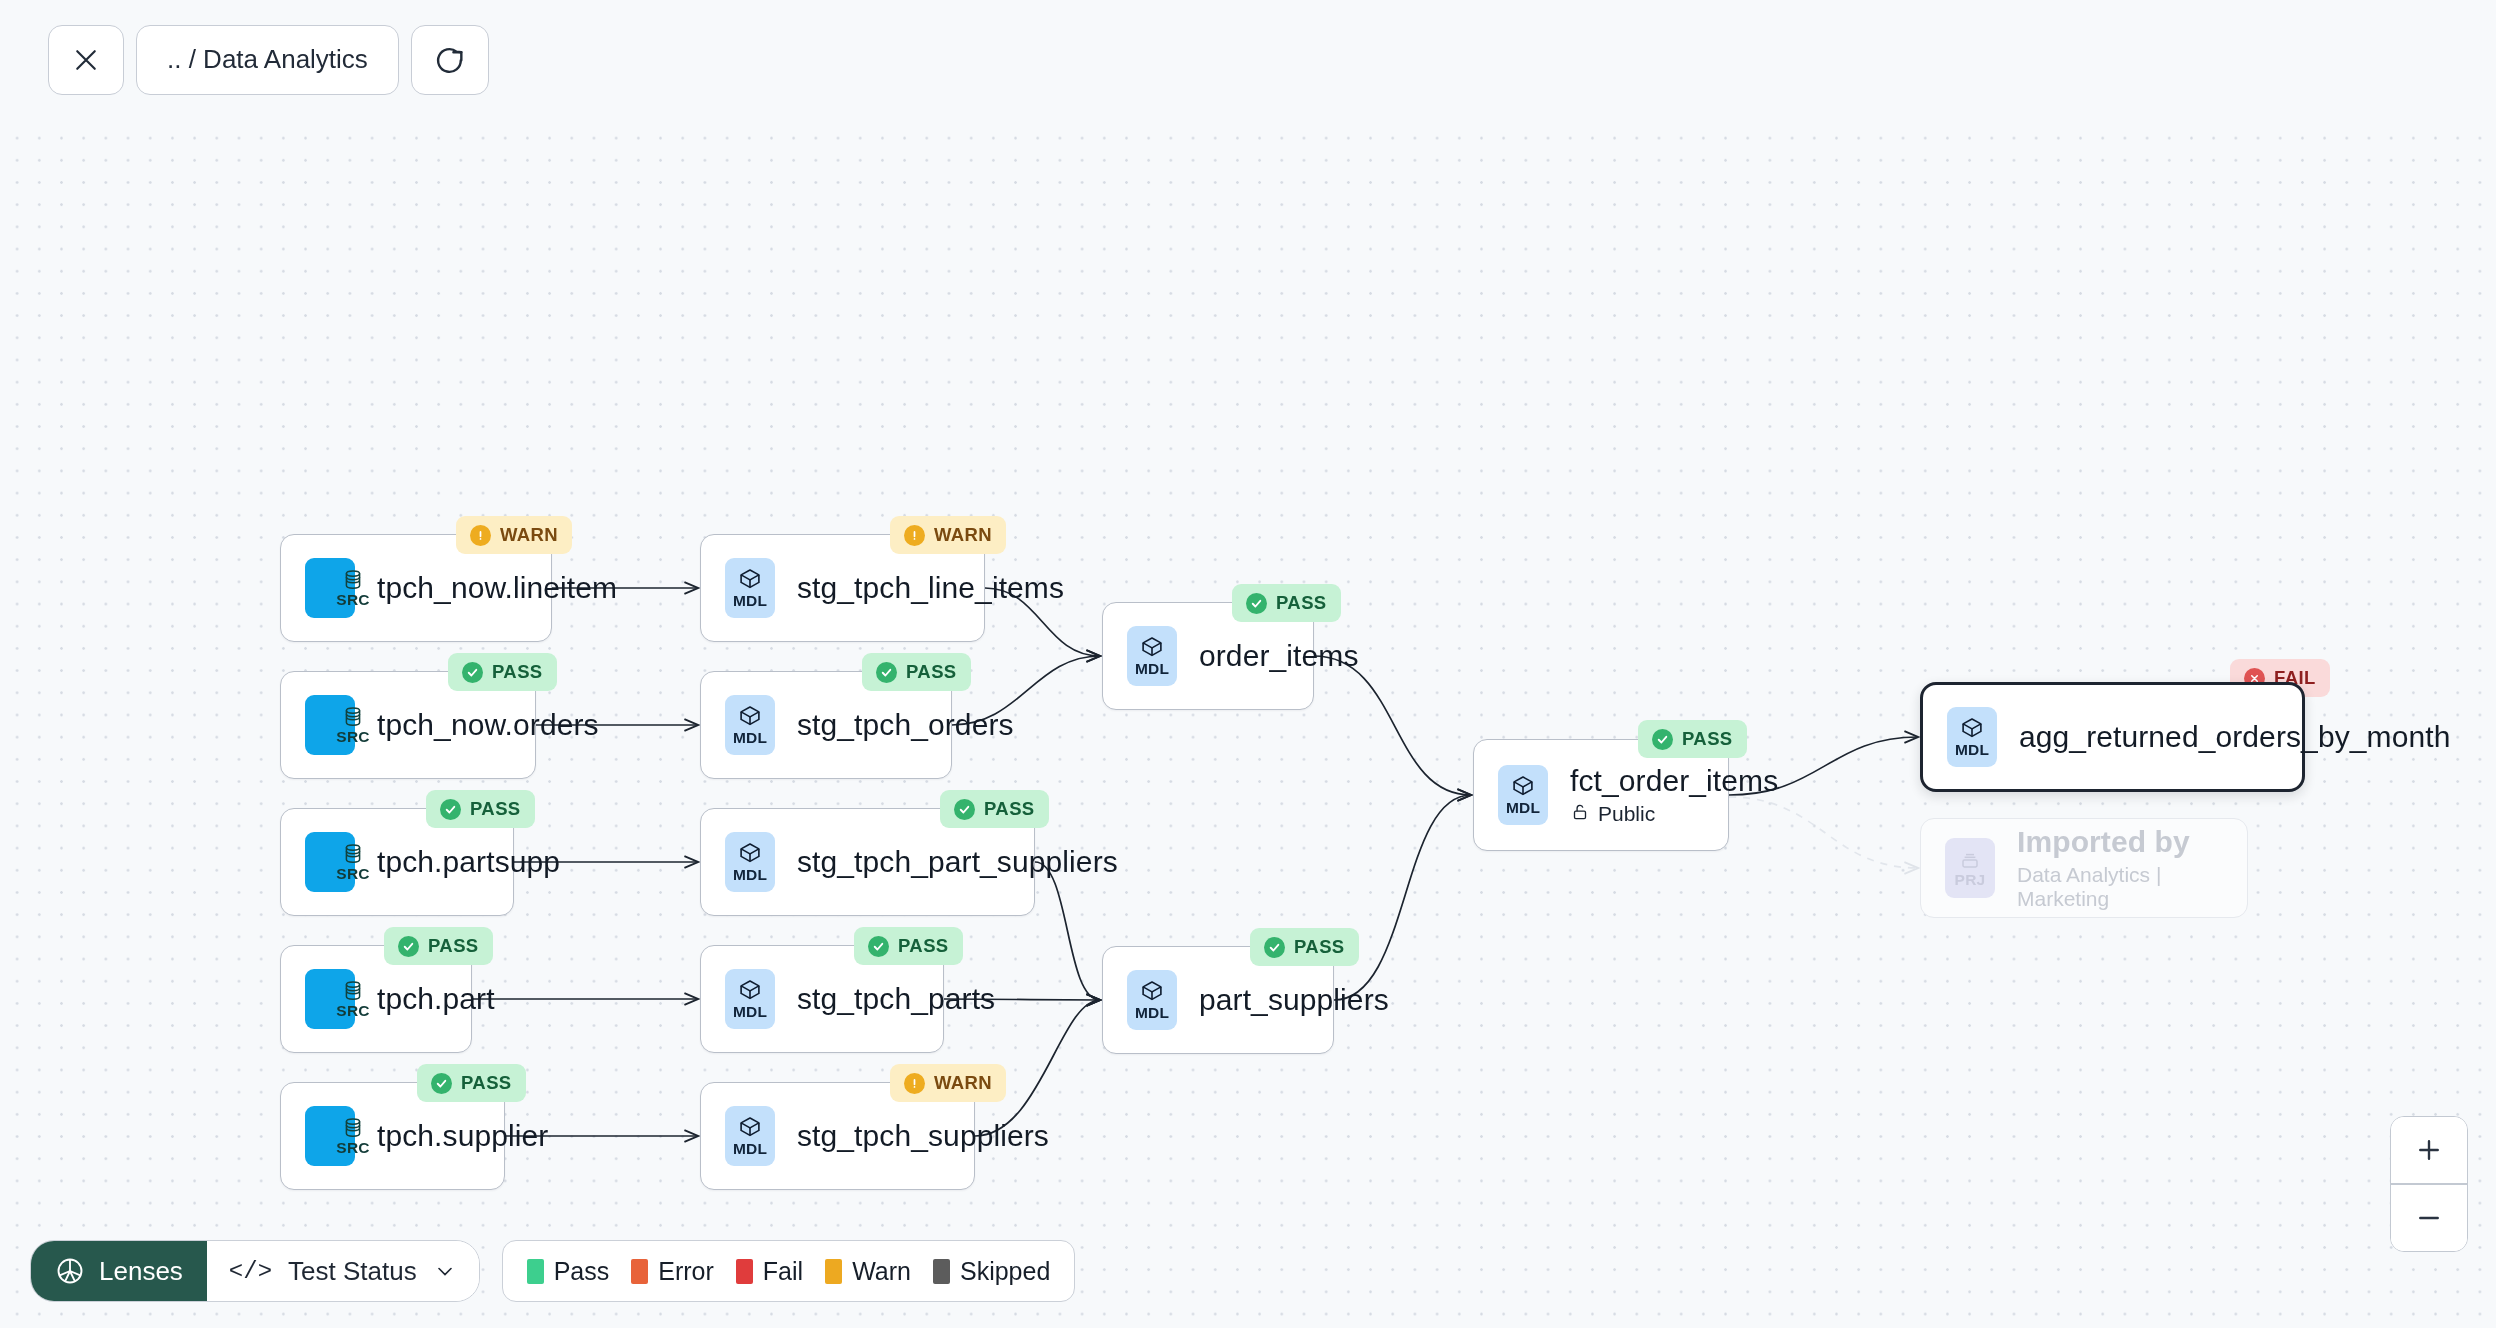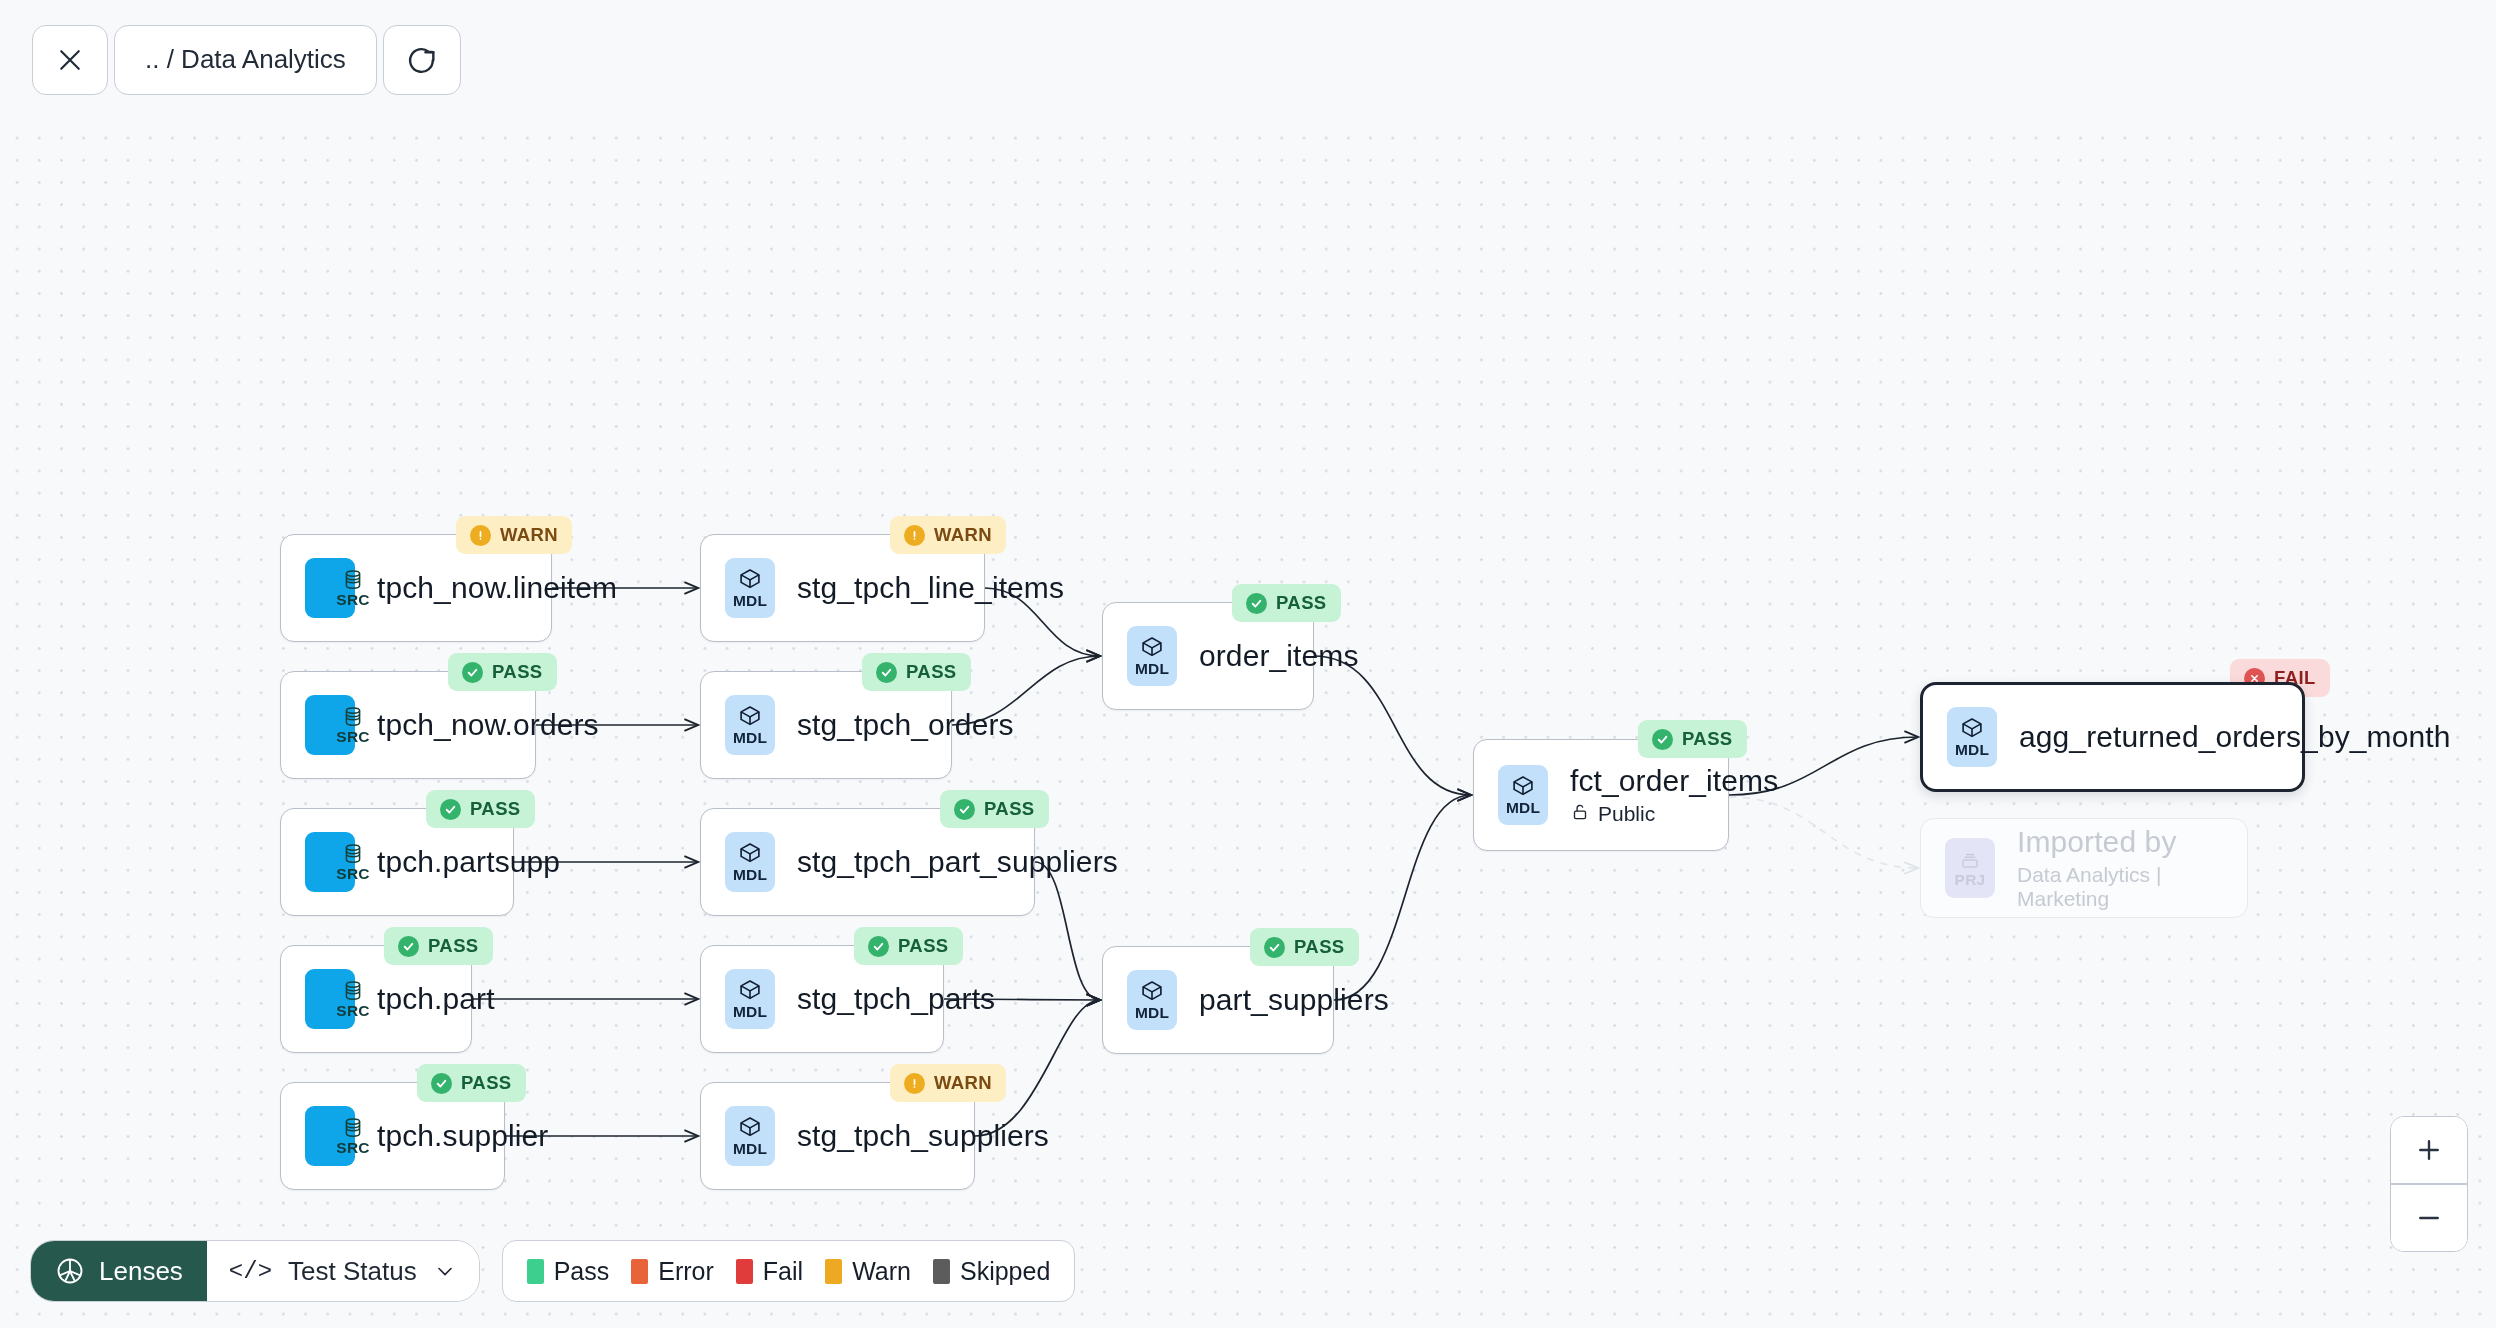--- a/index.html
+++ b/index.html
@@ -6,23 +6,23 @@
   html, body {
     width: 2496px; height: 1328px;
     font-family: "Liberation Sans", sans-serif;
     background: #f7f9fb;
     overflow: hidden;
   }
   #app { position: relative; width: 2496px; height: 1328px; }
 
   
   .topbar {
-    position: absolute; top: 0; left: 2px; right: 0; height: 119px;
+    position: absolute; top: 0; left: 18px; right: 0; height: 119px;
     background: #f7f9fb;
-    display: flex; align-items: center; gap: 6px;
+    display: flex; align-items: center; gap: 12px;
     padding: 0 30px;
     z-index: 40;
   }
   .tb-btn {
     background: #ffffff;
     border: 1.6px solid #c8cdd6;
     border-radius: 14px;
     height: 70px;
     display: flex; align-items: center; justify-content: center;
     color: #1f2733;
@@ -101,21 +101,21 @@
   .tb-mdl { background: #c3e0fb; color: #11243a; }
   .tb-prj { background: #e3e4f5; color: #c9cbdd; }
   .node-text { display: flex; flex-direction: column; gap: 4px; min-width: 0; }
   .node-title {
     font-size: 30px; color: #131b26; white-space: nowrap; letter-spacing: .1px;
   }
   .node-sub {
     font-size: 21px; color: #1b2431;
     display: flex; gap: 8px;
   }
-  .node.ghost .node-title { color: #c6cad2; }
+  .node.ghost .node-title { color: #c6cad2; font-weight: bold; }
   .node.ghost .node-sub  { color: #c6cad2; }
   .node.ghost .tb-label  { color: #c9cbdd; }
 
   
   .pill {
     position: absolute;
     display: flex; align-items: center; gap: 9px;
     height: 38px; padding: 0 14px;
     border-radius: 9px;
     font-size: 18.5px; font-weight: 600; letter-spacing: .4px;

